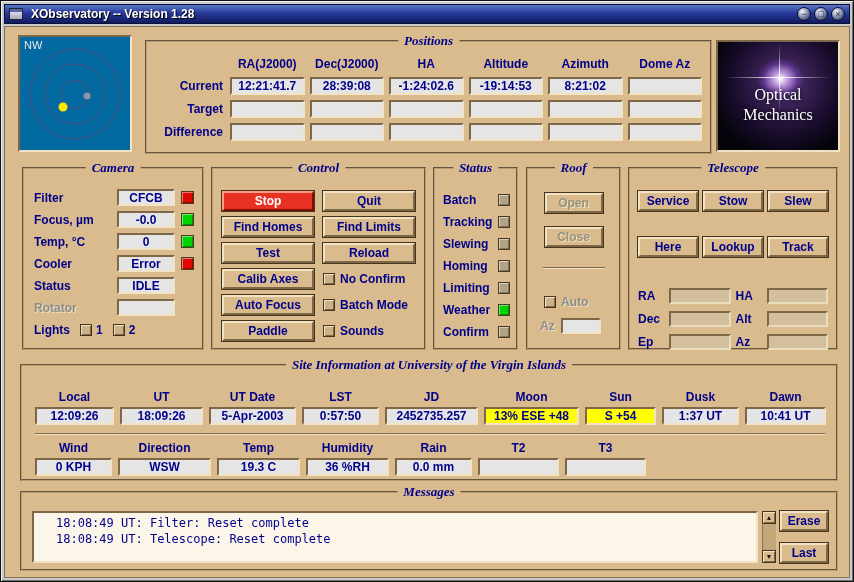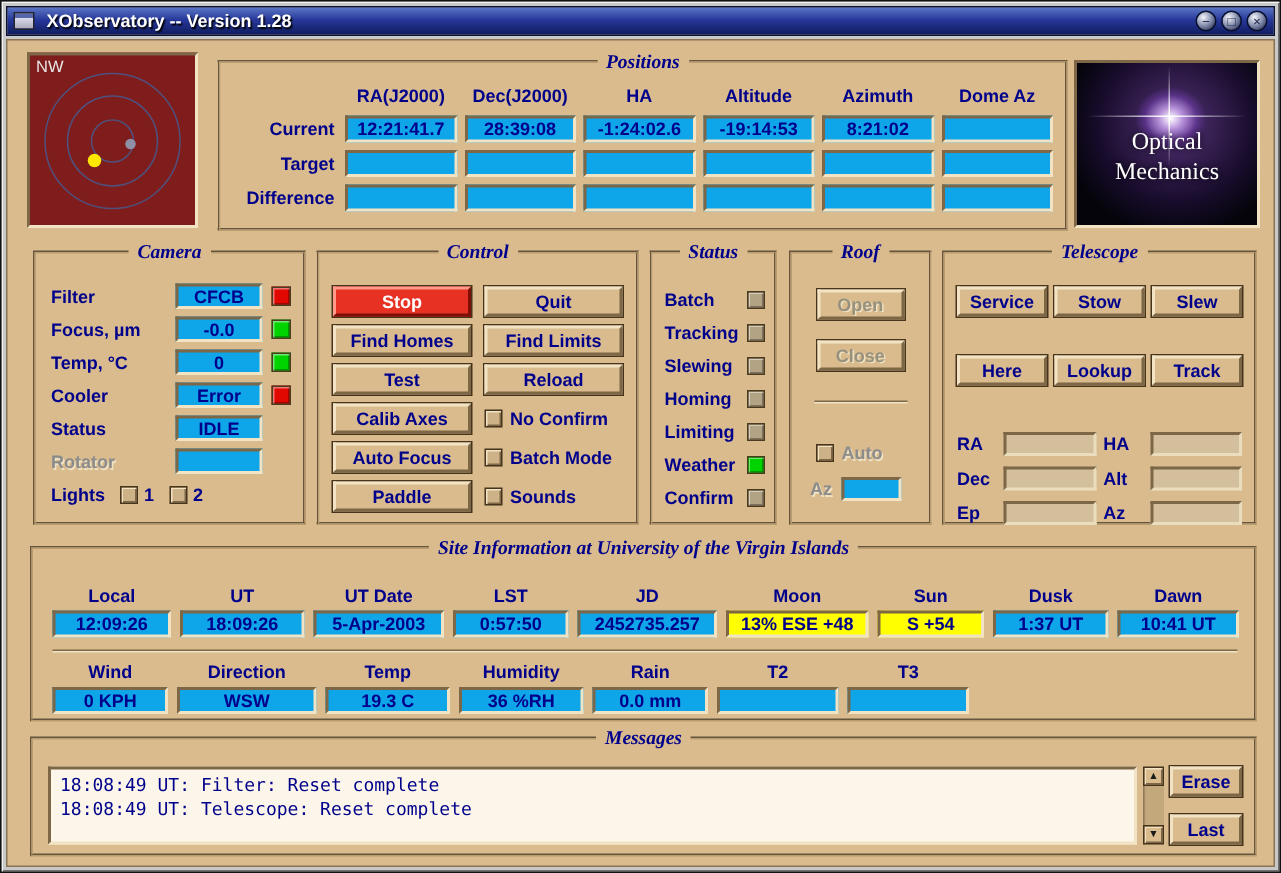--- a/index.html
+++ b/index.html
@@ -28,21 +28,21 @@
             background:#d9bb8d; border:1px solid #8a7354; }
 
   
   .group { position:absolute; border:2px groove #b99c6f; }
   .gtitle { position:absolute; top:-9px; left:50%; transform:translateX(-50%);
             background:#d9bb8d; padding:0 6px; color:#00008b;
             font:italic bold 13px "Liberation Serif", serif; white-space:nowrap; }
   .lbl { color:#00008b; font-weight:bold; font-size:12px; white-space:nowrap; }
   .lbl.gray { color:#8c8c8c; text-shadow:1px 1px 0 #efe2c2; }
   .hdr { color:#00008b; font-weight:bold; font-size:12px; white-space:nowrap; }
-  .field { background:#0ea5e9; border:2px solid; border-color:#7d6747 #f1e3c3 #f1e3c3 #7d6747;
+  .field { background:#e5e5e5; border:2px solid; border-color:#7d6747 #f1e3c3 #f1e3c3 #7d6747;
            color:#00008b; font-weight:bold; font-size:12px;
            display:flex; align-items:center; justify-content:center;
            white-space:nowrap; overflow:hidden; }
   .field.yellow { background:#ffff00; }
   .field.tan { background:#d3bf9b; border-color:#7d6747 #eaddbd #eaddbd #7d6747; }
   .btn { background:#d9bb8d; border:2px solid; border-color:#f1e3c3 #7d6747 #7d6747 #f1e3c3;
          box-shadow:0 0 0 1px #46351c; color:#00008b; font-weight:bold; font-size:12px;
          display:flex; align-items:center; justify-content:center; height:20px; white-space:nowrap; }
   .btn.red { background:#e63123; border-color:#ff9a8a #7e0f06 #7e0f06 #ff9a8a; color:#fff; }
   .btn.disabled { color:#97917e; text-shadow:1px 1px 0 #efe2c2; }
@@ -51,21 +51,21 @@
   .ind { width:13px; height:13px; flex:0 0 auto; border:1px solid #4a3a20;
          box-shadow: inset 1px 1px 0 rgba(255,255,255,.45), inset -1px -1px 0 rgba(0,0,0,.3); }
   .ind.red { background:#e00800; }
   .ind.green { background:#00d400; }
   .ind.off { background:#b2a385; }
   .ind.none { visibility:hidden; }
   .divider { height:2px; border-top:1px solid #7d6747; border-bottom:1px solid #f1e3c3; }
 
   
   .skyview { position:absolute; left:13px; top:8px; width:114px; height:117px;
-             background:#7f1d1d; border:2px solid; border-color:#7d6747 #f1e3c3 #f1e3c3 #7d6747; }
+             background:#0369a1; border:2px solid; border-color:#7d6747 #f1e3c3 #f1e3c3 #7d6747; }
   .skyview svg { display:block; width:100%; height:100%; }
   .skyview .nw { position:absolute; top:2px; left:4px; color:#e9e9e9; font-size:11px; }
 
   
   .positions { left:140px; top:13px; width:567px; height:114px; }
   .pos-grid { position:absolute; inset:14px 8px 6px 8px; display:grid;
               grid-template-columns:70px repeat(6,1fr);
               grid-template-rows:16px repeat(3,18px);
               column-gap:5px; row-gap:5px; align-items:center; }
   .pos-grid .hdr { text-align:center; }
@@ -133,21 +133,21 @@
   .site-row { display:flex; gap:6px; }
   .site-col { display:flex; flex-direction:column; gap:3px; flex:0 0 auto; }
   .site-col .hdr { text-align:center; height:14px; }
   .site-col .field { height:18px; }
   .site-div { margin:8px 0 6px; }
 
   
   .messages { left:15px; top:464px; width:818px; height:80px; }
   .msg-body { position:absolute; inset:18px 8px 6px 10px; display:flex; gap:4px; }
   .msg-text { flex:1; background:#fbf6e9; border:2px solid; border-color:#7d6747 #f1e3c3 #f1e3c3 #7d6747;
-              padding:2px 6px; font:12px "DejaVu Sans Mono", monospace; color:#00008b;
+              padding:2px 22px; font:12px "DejaVu Sans Mono", monospace; color:#00008b;
               line-height:16px; overflow:hidden; }
   .msg-scroll { width:14px; display:flex; flex-direction:column; justify-content:space-between;
                 background:#c3a87c; box-shadow:inset 1px 1px 1px #8a7354; }
   .sbtn { width:14px; height:13px; background:#d9bb8d; border:1px solid #46351c;
           box-shadow: inset 1px 1px 0 #f1e3c3, inset -1px -1px 0 #7d6747;
           display:flex; align-items:center; justify-content:center; }
   .sbtn span { font-size:7px; line-height:7px; color:#1a1a1a; }
   .msg-btns { width:48px; display:flex; flex-direction:column; justify-content:space-between; }
 </style>
 </head>

